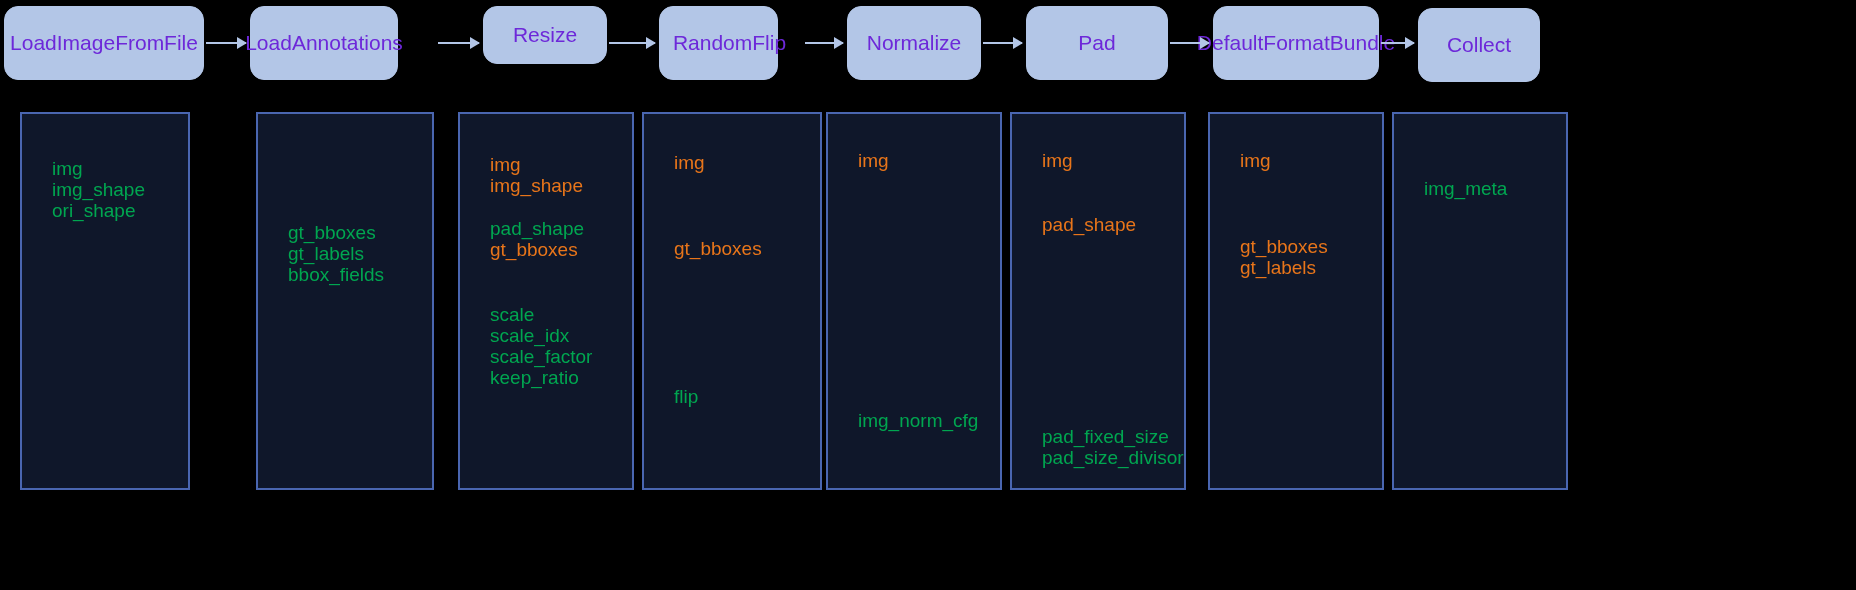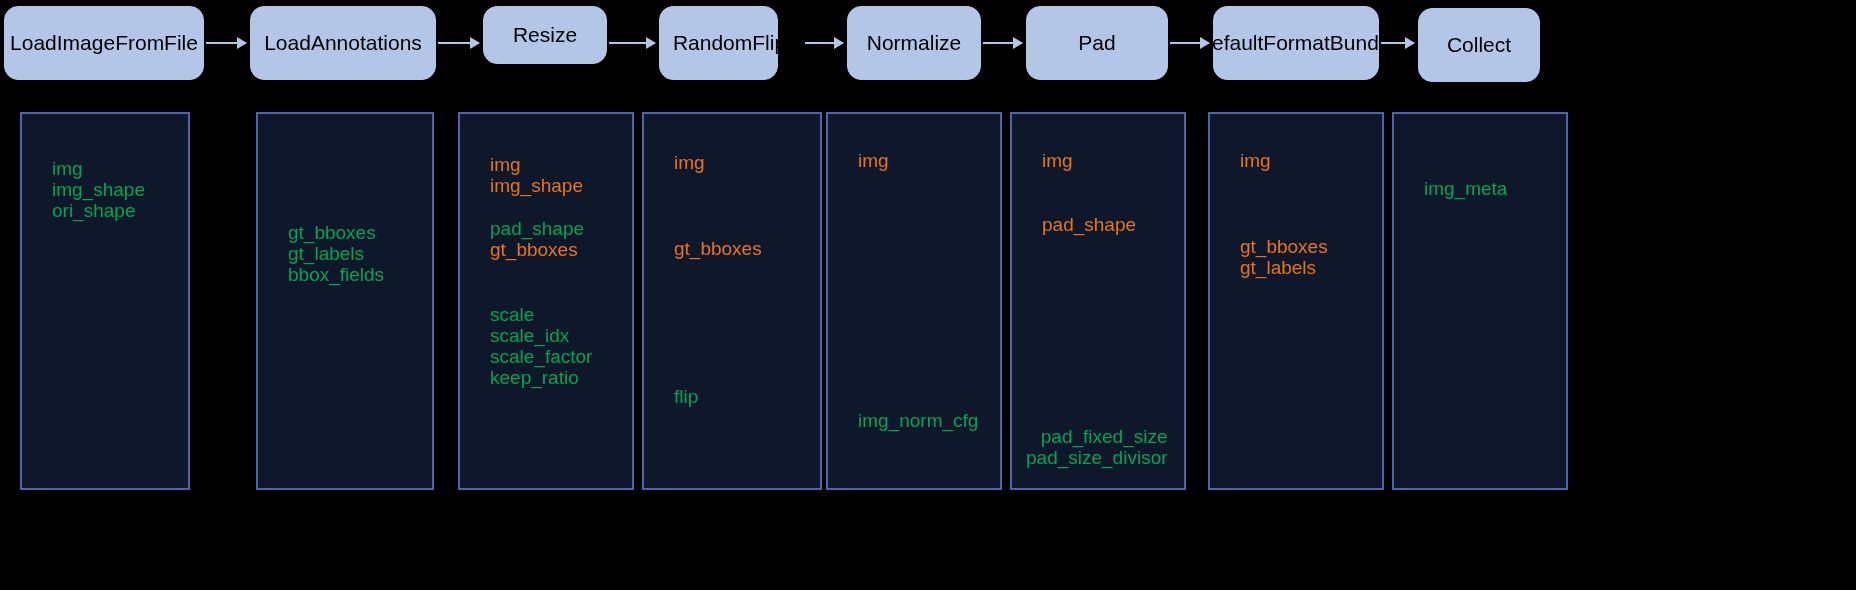--- a/index.html
+++ b/index.html
@@ -25,21 +25,21 @@
   .stage-box {
     position: absolute;
     box-sizing: border-box;
     background: #b3c6e7;
     border: 1px solid #b3c6e7;
     border-radius: 14px;
     display: flex;
     align-items: center;
     justify-content: center;
     text-align: center;
-    color: #000000;
+    color: #6d28d9;
     font-size: 21px;
     line-height: 1.15;
     padding: 4px 6px;
   }
 
   
   .arrow {
     position: absolute;
     height: 2px;
     background: #b3c6e7;
@@ -84,21 +84,21 @@
 </style>
 </head>
 <body>
 
 <div id="canvas">
 
   <div class="stage-box" style="left:4px;   top:6px;  width:200px; height:74px;">
     <span>LoadImageFromFile</span>
   </div>
 
-  <div class="stage-box" style="left:250px; top:6px;  width:186px; height:74px;">
+  <div class="stage-box" style="left:250px; top:6px;  width:148px; height:74px;">
     <span>LoadAnnotations</span>
   </div>
 
   <div class="stage-box" style="left:483px; top:6px;  width:124px; height:58px;">
     <span>Resize</span>
   </div>
 
   <div class="stage-box" style="left:659px; top:6px;  width:119px; height:74px;padding-left:28px;">
     <span>RandomFlip</span>
   </div>
@@ -192,21 +192,21 @@
   </div>
 
   <div class="key-col" style="left:1010px; top:112px; width:176px; height:378px;">
     <div class="key-list">
         <div class="key-group" style="top: 36px; left: 30px;">
           <div class="key-item k-modified">img</div>
         </div>
         <div class="key-group" style="top: 100px; left: 30px;">
           <div class="key-item k-modified">pad_shape</div>
         </div>
-        <div class="key-group" style="top: 312px; left: 14px; text-align: right;">
+        <div class="key-group" style="top: 312px; left: 30px;">
           <div class="key-item k-added">pad_fixed_size</div>
           <div class="key-item k-added">pad_size_divisor</div>
         </div>
       </div>
   </div>
 
   <div class="key-col" style="left:1208px; top:112px; width:176px; height:378px;">
     <div class="key-list">
         <div class="key-group" style="top: 36px; left: 30px;">
           <div class="key-item k-modified">img</div>

